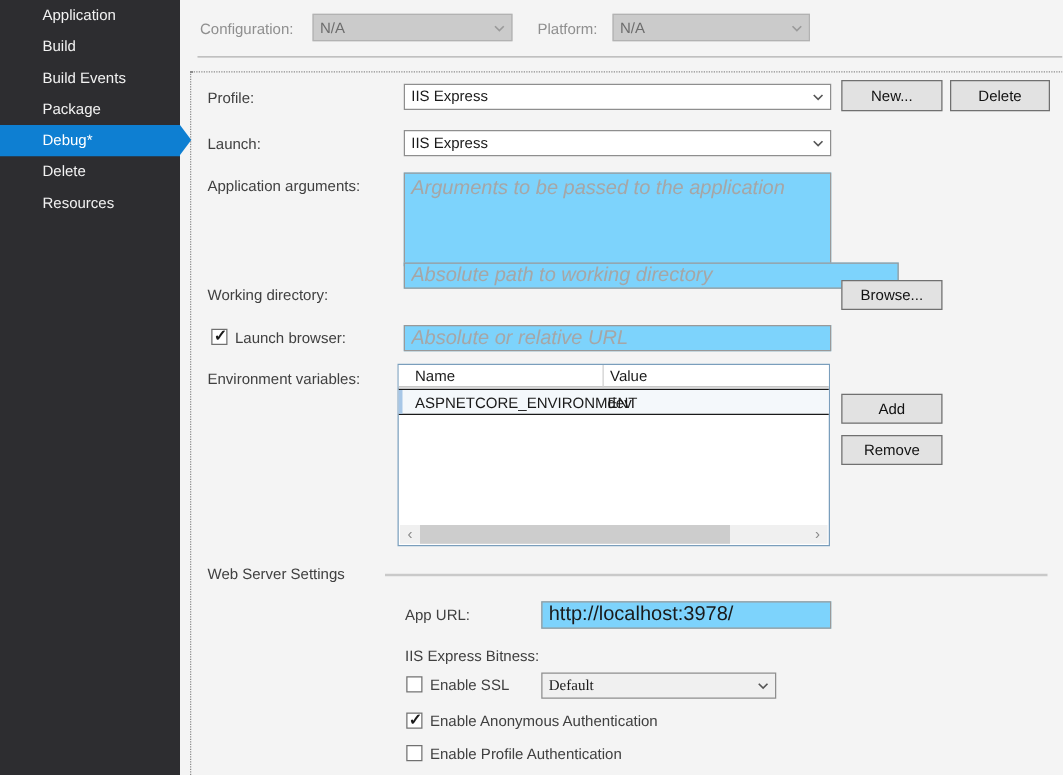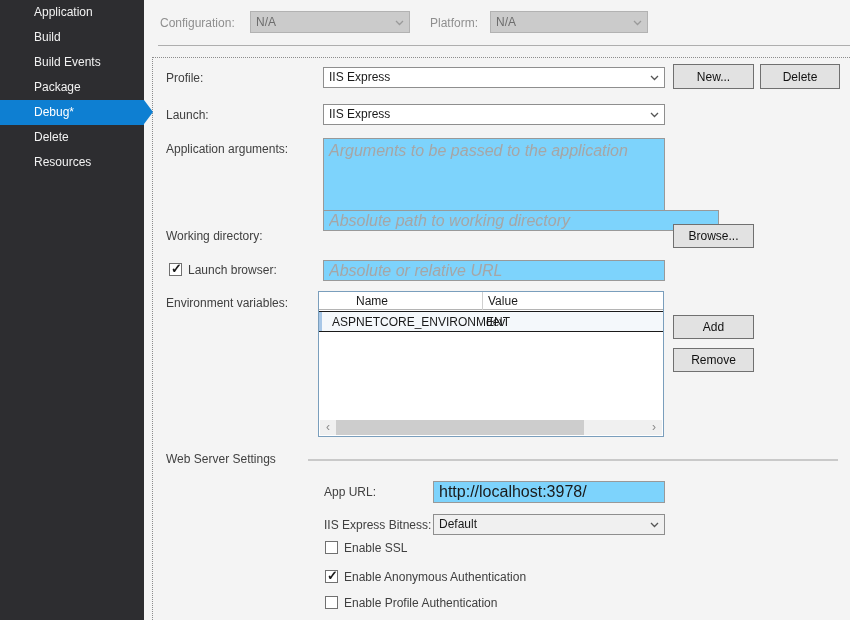--- a/index.html
+++ b/index.html
@@ -36,21 +36,21 @@
   textarea.tb { resize:none; padding-top:3px; }
 
   .btn { position:absolute; background:#e2e2e2; border:1px solid #707070; font-family:"Liberation Sans", sans-serif; font-size:12px; color:#111; cursor:pointer; }
 
   .cb { position:absolute; width:13px; height:13px; background:#fff; border:1px solid #707070; }
   .cb.checked::after { content:"\2713"; position:absolute; left:1px; top:-3px; font-size:13px; font-weight:bold; color:#1a1a1a; }
 
   
   #env-grid { position:absolute; left:165px; top:233px; width:346px; height:146px; background:#fff; border:1px solid #7a9ebc; }
   #env-header { position:absolute; left:0; top:0; right:0; height:18px; background:#fff; border-bottom:1px solid #b4b4b4; }
-  #env-header .hname { position:absolute; left:13px; top:2px;margin-left:24px; }
+  #env-header .hname { position:absolute; left:13px; top:2px; }
   #env-header .hvalue { position:absolute; left:169px; top:2px; }
   #env-colsep { position:absolute; left:163px; top:0; width:1px; height:18px; background:#cfcfcf; }
   #env-row { position:absolute; left:0; top:19px; right:0; height:21px; background:#f4f8fb; border-top:1px solid #1a1a1a; border-bottom:1px solid #1a1a1a; cursor:default;text-align:right; }
   #env-row .rowhead { position:absolute; left:0; top:0; bottom:0; width:3px; background:#a7c7e7; }
   #env-row .cname { position:absolute; left:13px; top:3px; }
   #env-row .cvalue { position:absolute; left:167px; top:3px; }
 
   #env-scroll { position:absolute; left:1px; right:1px; bottom:1px; height:15px; background:#f0f0f0; }
   .sarrow { position:absolute; top:0; width:16px; height:15px; color:#8a8a8a; text-align:center; line-height:14px; font-size:12px; cursor:pointer; }
   #env-thumb { position:absolute; left:16px; top:0; width:248px; height:15px; background:#cdcdcd; cursor:pointer; }
@@ -151,21 +151,21 @@
     <button class="btn" style="left:520px; top:257px; width:81px; height:24px;">Add</button>
     <button class="btn" style="left:520px; top:290px; width:81px; height:24px;">Remove</button>
 
     <span class="lbl" style="left:13px; top:394px;">Web Server Settings</span>
     <span id="wss-line"></span>
 
     <span class="lbl" style="left:171px; top:427px;">App URL:</span>
     <input class="tb" style="left: 280px; top: 423px; width: 232px; height: 22px;" value="http://localhost:3978/">
 
     <span class="lbl" style="left:171px; top:460px;">IIS Express Bitness:</span>
-    <div class="combo graybg" style="left:280px; top:456px; width:232px;">
+    <div class="combo graybg" style="left:280px; top:480px; width:188px;font-family:Liberation Serif, serif;">
       <span>Default</span>
       <span class="chev">
           <svg width="9" height="6">
             <path d="M1 1 L4.5 4.5 L8 1" stroke="#555" stroke-width="1.3" fill="none"></path>
           </svg>
         </span>
     </div>
 
     <span class="cb" style="left:172px; top:483px;"></span>
     <span class="lbl" style="left:191px; top:483px;">Enable SSL</span>

